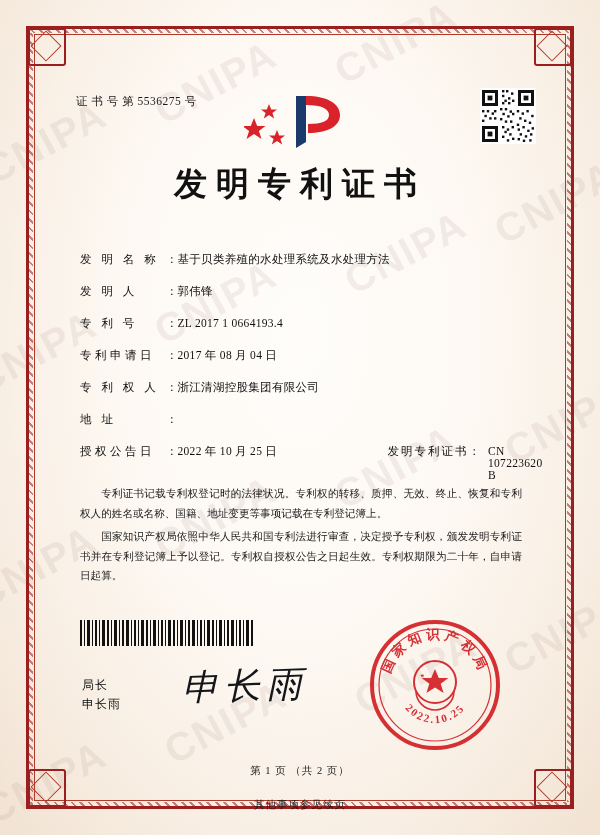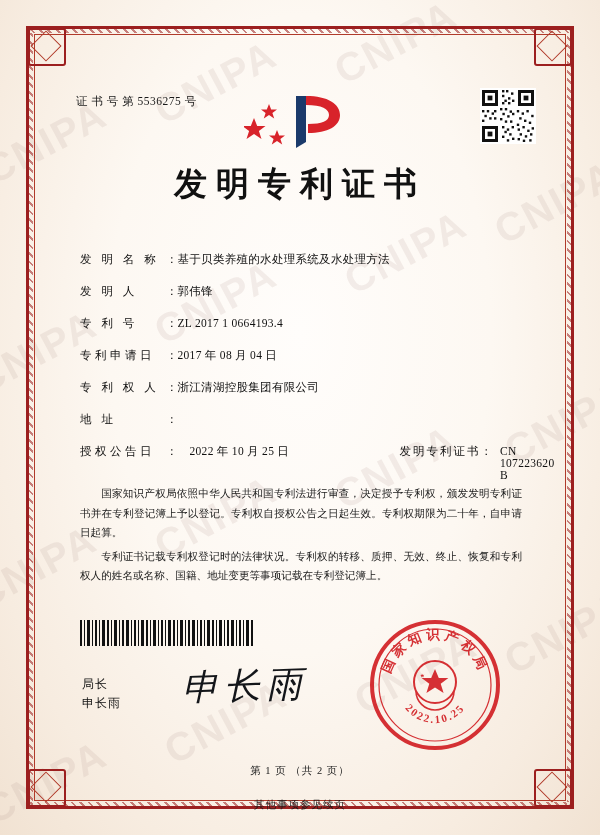--- a/index.html
+++ b/index.html
@@ -180,21 +180,20 @@
   .field-sep {
     flex: 0 0 10px;
   }
   .field-value {
     flex: 1 1 auto;
     letter-spacing: 0.3px;
   }
   .field-row.two-col .field-value {
     flex: 0 0 auto;
     width: 210px;
-    margin-left: 12px;
   }
   .field-label2 {
     flex: 0 0 auto;
     letter-spacing: 2px;
     white-space: nowrap;
   }
   .field-value2 {
     flex: 1 1 auto;
     padding-left: 8px;
     letter-spacing: 0.3px;
@@ -227,21 +226,20 @@
 
   
   .sign-label {
     position: absolute;
     left: 82px;
     top: 676px;
     font-size: 12px;
     line-height: 1.55;
     color: #111;
     letter-spacing: 1px;
-    font-family: Liberation Mono, monospace;
   }
   .signature {
     position: absolute;
     left: 182px;
     top: 662px;
     font-size: 36px;
     font-family: "Liberation Serif", serif;
     color: #14161a;
     font-style: italic;
     letter-spacing: 6px;
@@ -441,22 +439,22 @@
         <div class="field-sep">：</div>
         <div class="field-value">2022 年 10 月 25 日</div>
         <div class="field-label2">发明专利证书</div>
         <div class="field-sep">：</div>
         <div class="field-value2">CN 107223620 B</div>
       </div>
 
     </div>
 
     <div class="paras">
+      <p>专利证书记载专利权登记时的法律状况。专利权的转移、质押、无效、终止、恢复和专利权人的姓名或名称、国籍、地址变更等事项记载在专利登记簿上。</p>
       <p>国家知识产权局依照中华人民共和国专利法进行审查，决定授予专利权，颁发发明专利证书并在专利登记簿上予以登记。专利权自授权公告之日起生效。专利权期限为二十年，自申请日起算。</p>
-      <p>专利证书记载专利权登记时的法律状况。专利权的转移、质押、无效、终止、恢复和专利权人的姓名或名称、国籍、地址变更等事项记载在专利登记簿上。</p>
     </div>
 
     <div class="barcode">
       <svg width="175" height="26" viewBox="0 0 175 26" xmlns="http://www.w3.org/2000/svg">
         <rect width="175" height="26" fill="none"></rect>
         <g fill="#111">
           <rect x="0" y="0" width="2" height="26"></rect>
             <rect x="4" y="0" width="1" height="26"></rect>
           <rect x="7" y="0" width="3" height="26"></rect>
             <rect x="12" y="0" width="1" height="26"></rect>

